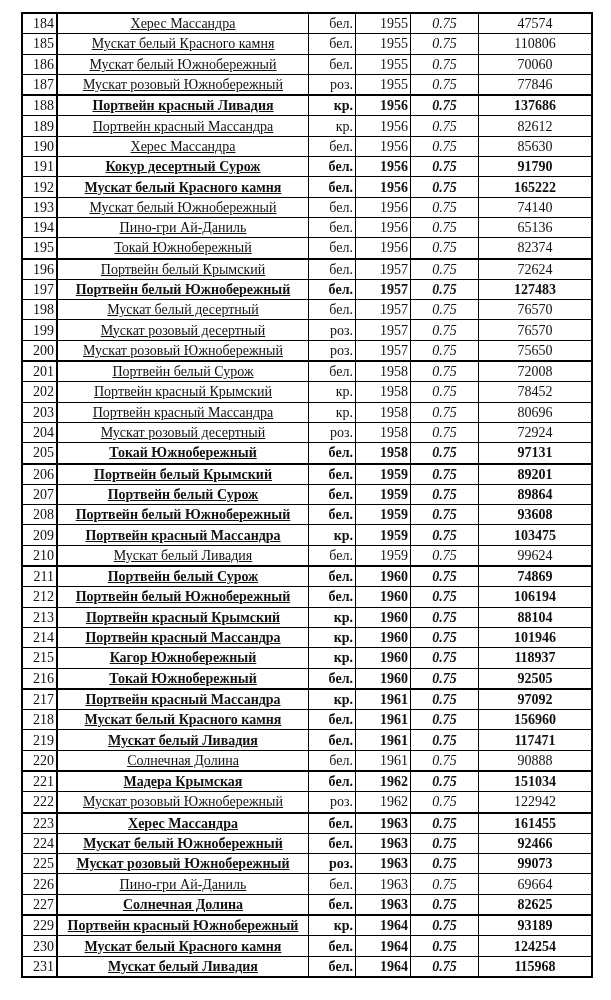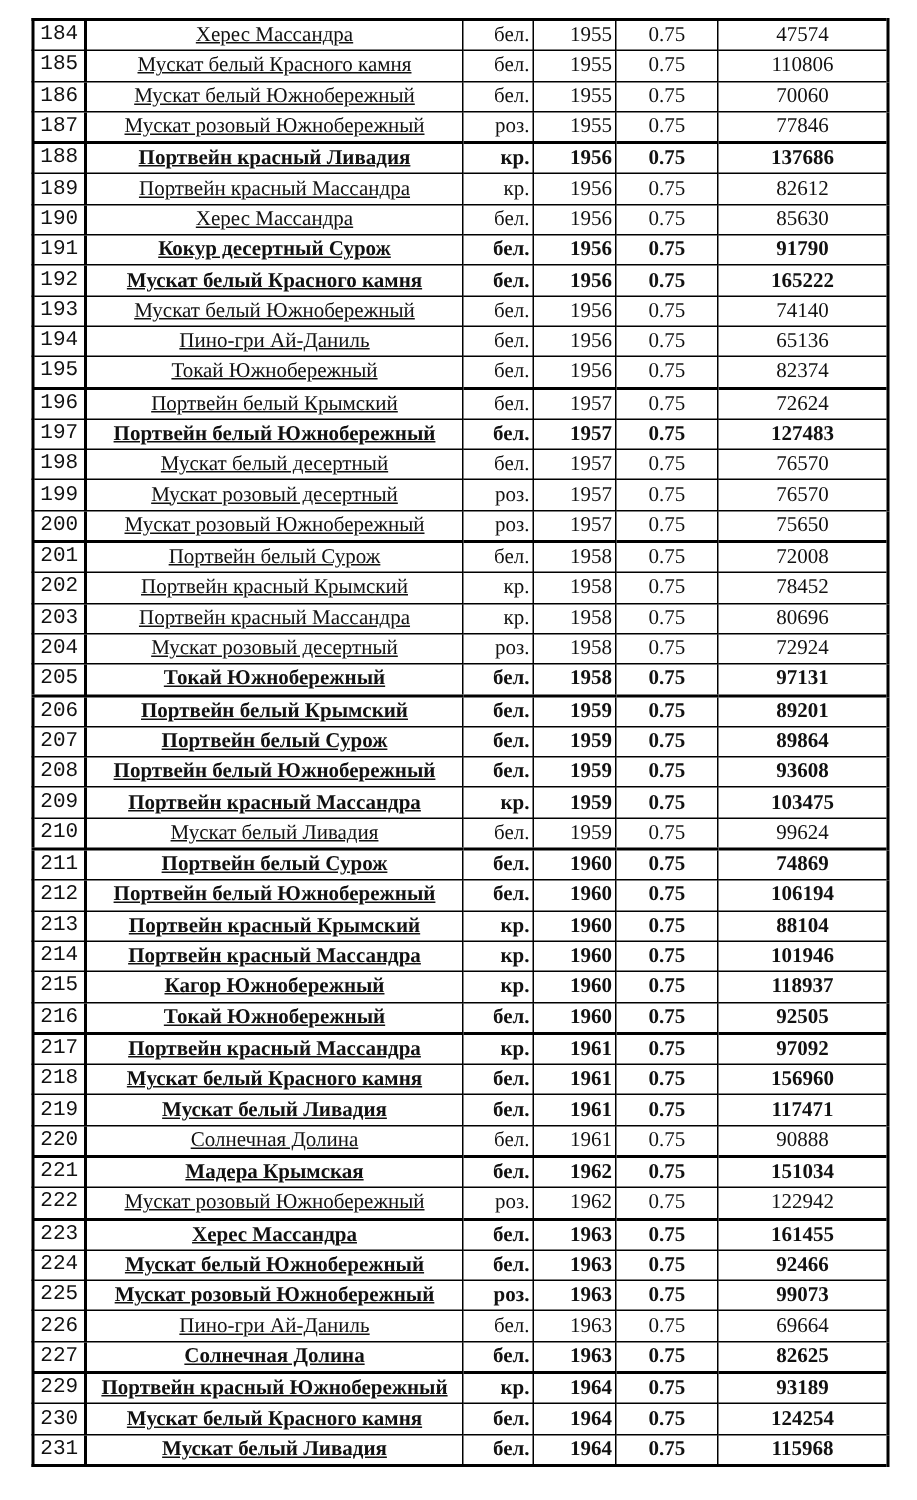--- a/index.html
+++ b/index.html
@@ -2,25 +2,25 @@
 <html><head>
 <meta charset="utf-8">
 <style>
   html, body { margin: 0; padding: 0; background: #ffffff; }
   body { width: 611px; height: 1000px; position: relative; overflow: hidden;
          font-family: "Liberation Serif", "DejaVu Serif", serif; color: #111; }
   table.wines { position: absolute; left: 21px; top: 12px; border-collapse: collapse;
                 border: 2px solid #000; table-layout: fixed; }
   table.wines td { border: 1px solid #000; height: 19.3px; padding: 0 2px;
                    font-size: 14px; line-height: 19px; white-space: nowrap; overflow: hidden; }
-  td.num { width: 29px; text-align: center; padding-right: 2px; border-right: 2px solid #000 !important; font-family: Liberation Mono, monospace; }
+  td.num { width: 29px; text-align: right; padding-right: 2px; border-right: 2px solid #000 !important; }
   td.name { width: 246px; text-align: center; text-decoration: underline; }
   td.type { width: 42px; text-align: right; }
   td.year { width: 50px; text-align: right; }
-  td.vol { width: 63px; text-align: center; }
+  td.vol { width: 63px; text-align: center; font-style: italic; }
   td.price { width: 108px; text-align: center; border-right: 2px solid #000 !important; }
   tr.bold td:not(.num) { font-weight: bold; }
   tr.sep td { border-top: 2px solid #000; margin-left: 36px; }
 </style>
 </head>
 <body>
 
 <table class="wines">
   <tbody id="rows">
       <tr>

